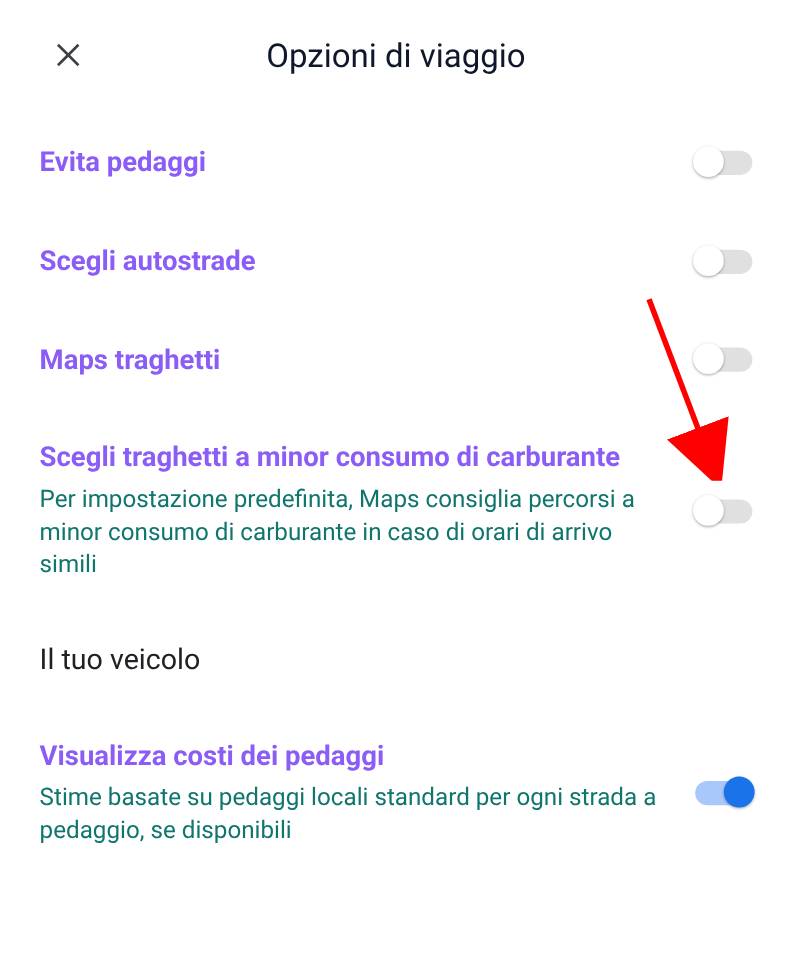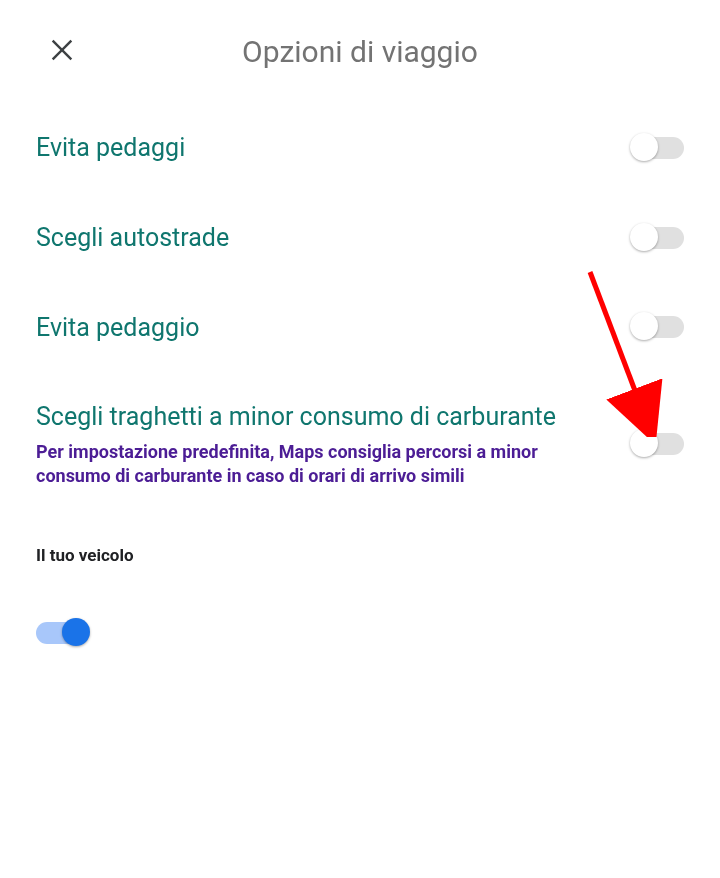--- a/index.html
+++ b/index.html
@@ -34,21 +34,21 @@
     .close-btn svg {
       width: 28px;
       height: 28px;
       stroke: #3c4043;
       stroke-width: 2;
     }
     
     .title {
       font-size: 30px;
       font-weight: 400;
-      color: #737373;
+      color: #0f172a;
       position: absolute;
       left: 50%;
       transform: translateX(-50%);
     }
     
     .content {
       padding: 0 36px;
     }
     
     .setting-row {
@@ -58,36 +58,36 @@
       padding: 28px 0;
       gap: 24px;
     }
     
     .setting-text {
       flex: 1;
     }
     
     .setting-label {
       font-size: 25px;
+      font-weight: 700;
+      color: #8b5cf6;
+      line-height: 1.35;
+    }
+    
+    .setting-description {
+      font-size: 22px;
       font-weight: 400;
       color: #0f766e;
-      line-height: 1.35;
-    }
-    
-    .setting-description {
-      font-size: 18px;
-      font-weight: 700;
-      color: #4c1d95;
       margin-top: 6px;
       line-height: 1.35;
     }
     
     .section-header {
-      font-size: 17px;
-      font-weight: 700;
+      font-size: 26px;
+      font-weight: 400;
       color: #202124;
       padding: 28px 0;
     }
     
     .toggle {
       position: relative;
       width: 52px;
       height: 24px;
       flex-shrink: 0;
       cursor: pointer;
@@ -157,21 +157,21 @@
       <div class="setting-label">Scegli autostrade</div>
     </div>
     <div class="toggle">
       <div class="toggle-track"></div>
       <div class="toggle-thumb"></div>
     </div>
   </div>
 
   <div class="setting-row">
     <div class="setting-text">
-      <div class="setting-label">Evita pedaggio</div>
+      <div class="setting-label">Maps traghetti</div>
     </div>
     <div class="toggle">
       <div class="toggle-track"></div>
       <div class="toggle-thumb"></div>
     </div>
   </div>
 
   <div class="setting-row">
     <div class="setting-text">
       <div class="setting-label">Scegli traghetti a minor consumo di carburante</div>
@@ -179,20 +179,24 @@
     </div>
     <div class="toggle">
       <div class="toggle-track"></div>
       <div class="toggle-thumb"></div>
     </div>
   </div>
 
   <div class="section-header">Il tuo veicolo</div>
 
   <div class="setting-row">
+    <div class="setting-text">
+      <div class="setting-label">Visualizza costi dei pedaggi</div>
+      <div class="setting-description">Stime basate su pedaggi locali standard per ogni strada a pedaggio, se disponibili</div>
+    </div>
     <div class="toggle on">
       <div class="toggle-track"></div>
       <div class="toggle-thumb"></div>
     </div>
   </div>
 
 </div>
 
 <svg class="arrow-annotation" style="left: 570px; top: 262px; width: 100px; height: 175px;" viewBox="0 0 100 175">
   <defs>

